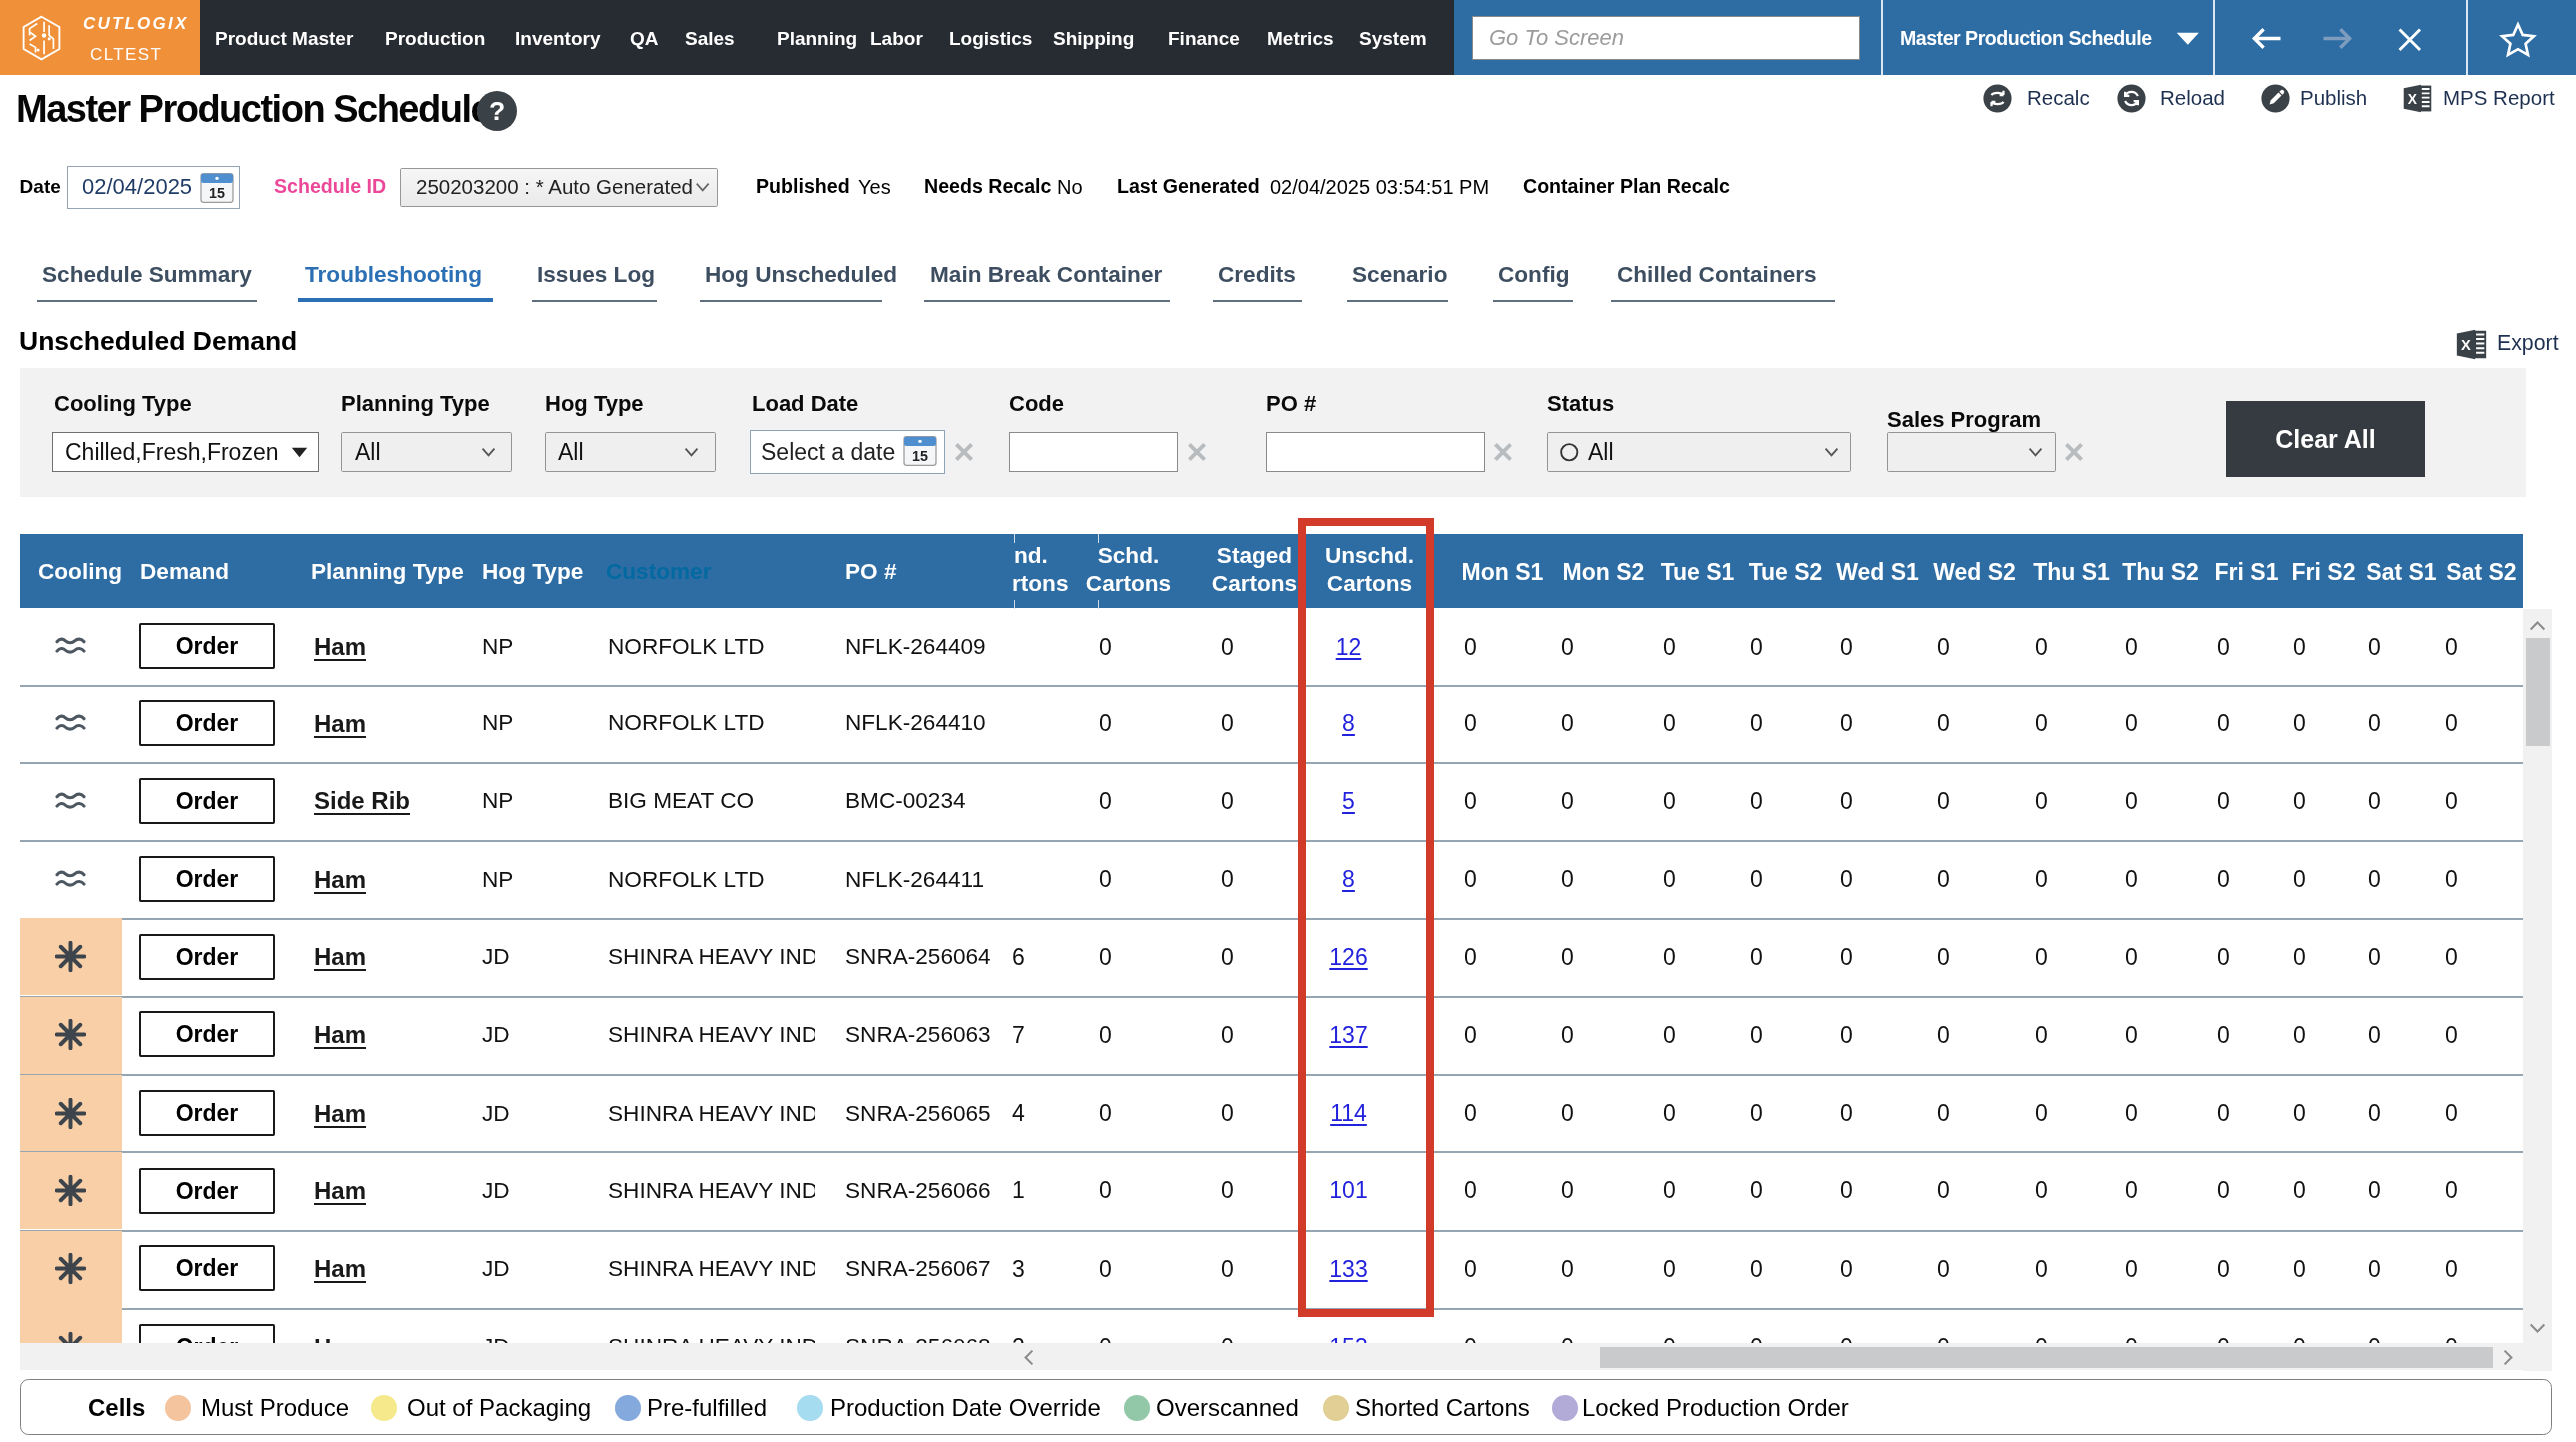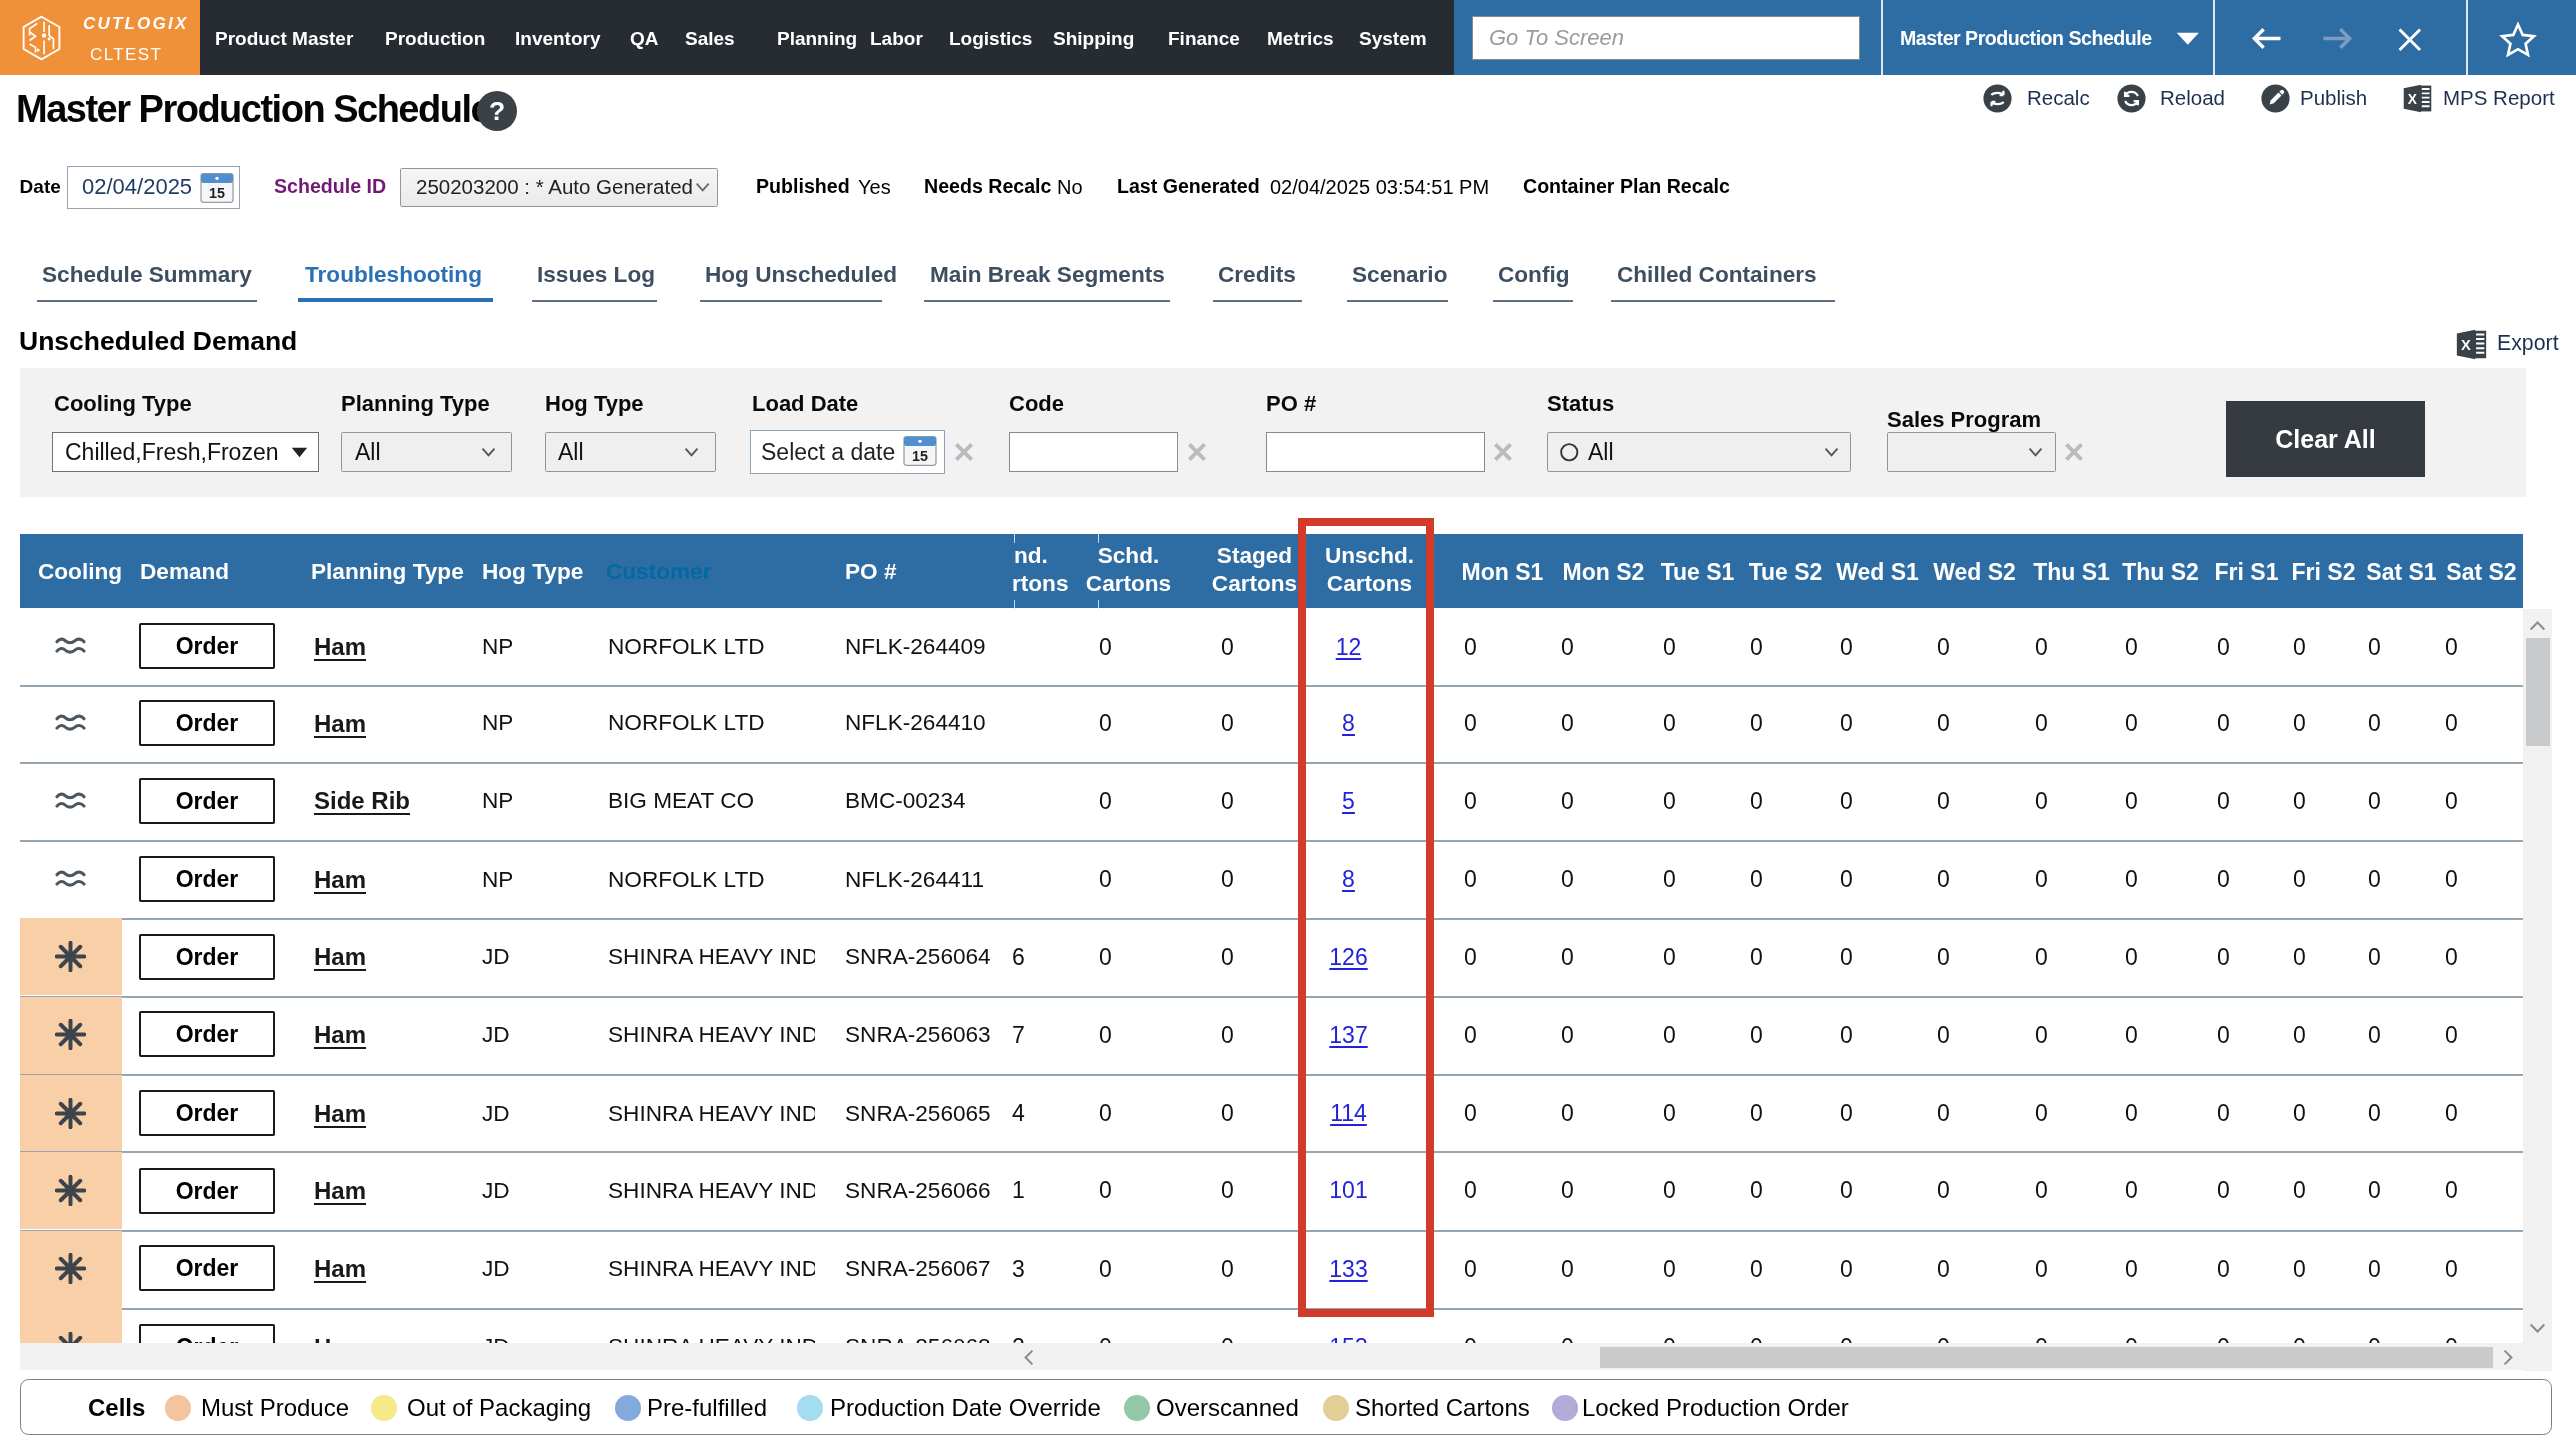--- a/index.html
+++ b/index.html
@@ -78,42 +78,42 @@
 <div style="position:absolute;left:2443px;top:85px;height:26.5px;font-size:20.5px;font-weight:400;color:#1e3050;line-height:26.5px;white-space:nowrap;">MPS Report</div>
 <div style="position:absolute;left:19.6px;top:174px;height:25px;font-size:19px;font-weight:700;color:#000;line-height:25px;white-space:nowrap;">Date</div>
 <div style="position:absolute;left:67px;top:166px;width:173px;height:43px;background:#fff;border:1.7px solid #95a4b4;"></div>
 <div style="position:absolute;left:82px;top:172px;height:29px;font-size:22px;font-weight:400;color:#1f3c66;line-height:29px;white-space:nowrap;">02/04/2025</div>
 <svg class="a" style="left:200px;top:172px" width="34" height="32" viewBox="0 0 40 38">
 <rect x="1" y="2" width="38" height="34" rx="3" fill="#f4f6f8" stroke="#9c9c9c" stroke-width="1.5"></rect>
 <rect x="1" y="2" width="38" height="11" rx="3" fill="#4f8fd0"></rect>
 <circle cx="20" cy="7.5" r="2" fill="#fff"></circle>
 <text x="20" y="31" font-size="17" font-weight="bold" fill="#222" text-anchor="middle" font-family="Liberation Sans">15</text>
 </svg>
-<div style="position:absolute;left:274px;top:174px;height:25.6px;font-size:19.6px;font-weight:700;color:#701a75;line-height:25.6px;white-space:nowrap;">Schedule ID</div>
+<div style="position:absolute;left:274px;top:174px;height:25.6px;font-size:19.6px;font-weight:700;color:#ec4899;line-height:25.6px;white-space:nowrap;">Schedule ID</div>
 <div style="position:absolute;left:400px;top:168px;width:318px;height:39px;background:linear-gradient(#f6f6f6,#eaeaea);border:0.9px solid #979797;border-radius:1.7px;"></div>
 <div style="position:absolute;left:416px;top:174px;height:26.5px;font-size:20.5px;font-weight:400;color:#222;line-height:26.5px;white-space:nowrap;">250203200 : * Auto Generated</div>
 <svg class="a" style="left:695px;top:181px" width="15.4" height="12" viewBox="0 0 18 14">
     <path d="M2 3 L9 11 L16 3" fill="none" stroke="#666" stroke-width="2"></path>
   </svg>
 <div style="position:absolute;left:756px;top:174px;height:25.6px;font-size:19.6px;font-weight:700;color:#000;line-height:25.6px;white-space:nowrap;">Published</div>
 <div style="position:absolute;left:858px;top:174px;height:26.5px;font-size:20px;font-weight:400;color:#000;line-height:26.5px;white-space:nowrap;">Yes</div>
 <div style="position:absolute;left:924px;top:174px;height:25.6px;font-size:19.6px;font-weight:700;color:#000;line-height:25.6px;white-space:nowrap;">Needs Recalc</div>
 <div style="position:absolute;left:1057px;top:174px;height:26.5px;font-size:20px;font-weight:400;color:#000;line-height:26.5px;white-space:nowrap;">No</div>
 <div style="position:absolute;left:1117px;top:174px;height:25.6px;font-size:19.6px;font-weight:700;color:#000;line-height:25.6px;white-space:nowrap;">Last Generated</div>
 <div style="position:absolute;left:1270px;top:174px;height:26.5px;font-size:20px;font-weight:400;color:#000;line-height:26.5px;white-space:nowrap;">02/04/2025 03:54:51 PM</div>
 <div style="position:absolute;left:1523px;top:174px;height:25.6px;font-size:19.6px;font-weight:700;color:#000;line-height:25.6px;white-space:nowrap;">Container Plan Recalc</div>
 <div style="position:absolute;left:42px;top:260px;height:29px;font-size:22.6px;font-weight:700;color:#3e4e61;line-height:29px;white-space:nowrap;">Schedule Summary</div>
 <div style="position:absolute;left:37px;top:300px;width:220px;height:1.7px;background:#5f6f7e;"></div>
 <div style="position:absolute;left:305px;top:260px;height:29px;font-size:22.6px;font-weight:700;color:#2b70b4;line-height:29px;white-space:nowrap;">Troubleshooting</div>
 <div style="position:absolute;left:298px;top:298px;width:195px;height:4.3px;background:#2b70b4;"></div>
 <div style="position:absolute;left:537px;top:260px;height:29px;font-size:22.6px;font-weight:700;color:#3e4e61;line-height:29px;white-space:nowrap;">Issues Log</div>
 <div style="position:absolute;left:532px;top:300px;width:125px;height:1.7px;background:#5f6f7e;"></div>
 <div style="position:absolute;left:705px;top:260px;height:29px;font-size:22.6px;font-weight:700;color:#3e4e61;line-height:29px;white-space:nowrap;">Hog Unscheduled</div>
 <div style="position:absolute;left:700px;top:300px;width:182px;height:1.7px;background:#5f6f7e;"></div>
-<div style="position:absolute;left:930px;top:260px;height:29px;font-size:22.6px;font-weight:700;color:#3e4e61;line-height:29px;white-space:nowrap;">Main Break Segments</div>
+<div style="position:absolute;left:930px;top:260px;height:29px;font-size:22.6px;font-weight:700;color:#3e4e61;line-height:29px;white-space:nowrap;">Main Break Container</div>
 <div style="position:absolute;left:924px;top:300px;width:246px;height:1.7px;background:#5f6f7e;"></div>
 <div style="position:absolute;left:1218px;top:260px;height:29px;font-size:22.6px;font-weight:700;color:#3e4e61;line-height:29px;white-space:nowrap;">Credits</div>
 <div style="position:absolute;left:1213px;top:300px;width:89px;height:1.7px;background:#5f6f7e;"></div>
 <div style="position:absolute;left:1352px;top:260px;height:29px;font-size:22.6px;font-weight:700;color:#3e4e61;line-height:29px;white-space:nowrap;">Scenario</div>
 <div style="position:absolute;left:1347px;top:300px;width:101px;height:1.7px;background:#5f6f7e;"></div>
 <div style="position:absolute;left:1498px;top:260px;height:29px;font-size:22.6px;font-weight:700;color:#3e4e61;line-height:29px;white-space:nowrap;">Config</div>
 <div style="position:absolute;left:1493px;top:300px;width:80px;height:1.7px;background:#5f6f7e;"></div>
 <div style="position:absolute;left:1617px;top:260px;height:29px;font-size:22.6px;font-weight:700;color:#3e4e61;line-height:29px;white-space:nowrap;">Chilled Containers</div>
 <div style="position:absolute;left:1611px;top:300px;width:224px;height:1.7px;background:#5f6f7e;"></div>
 <div style="position:absolute;left:19px;top:324px;height:34px;font-size:26.5px;font-weight:700;color:#000;line-height:34px;white-space:nowrap;">Unscheduled Demand</div>

